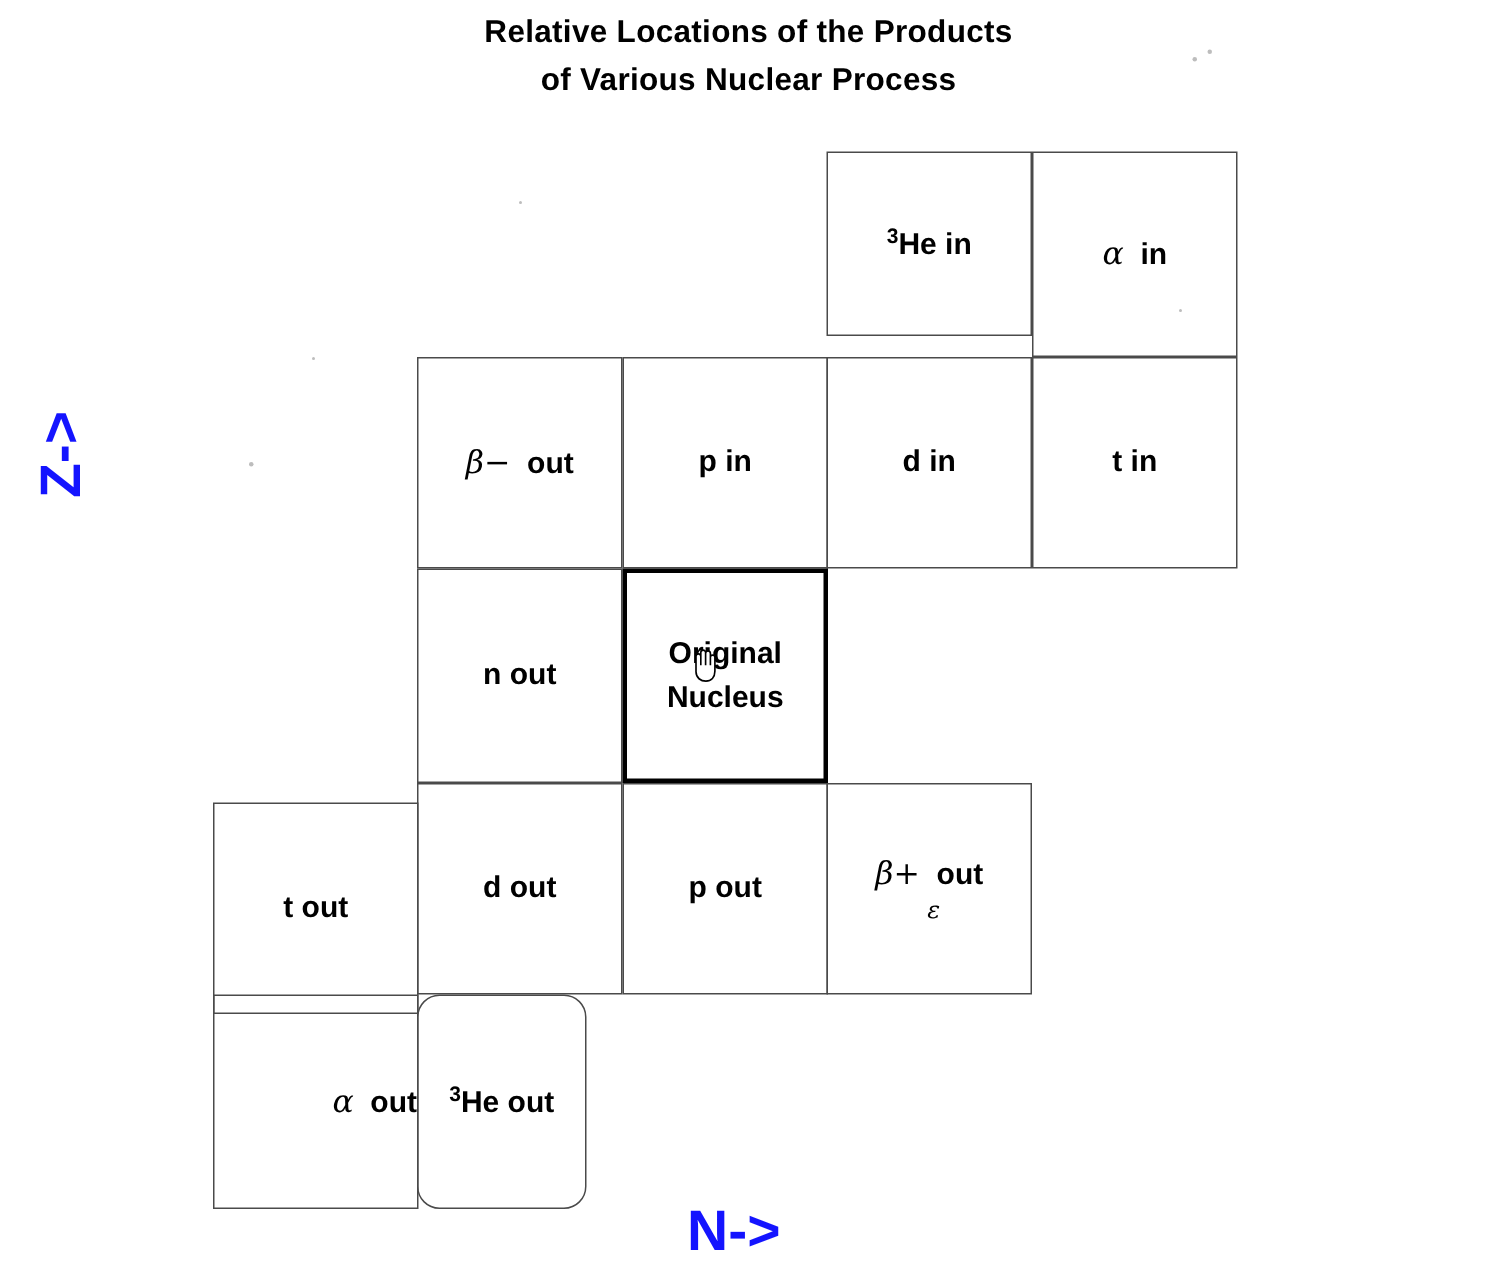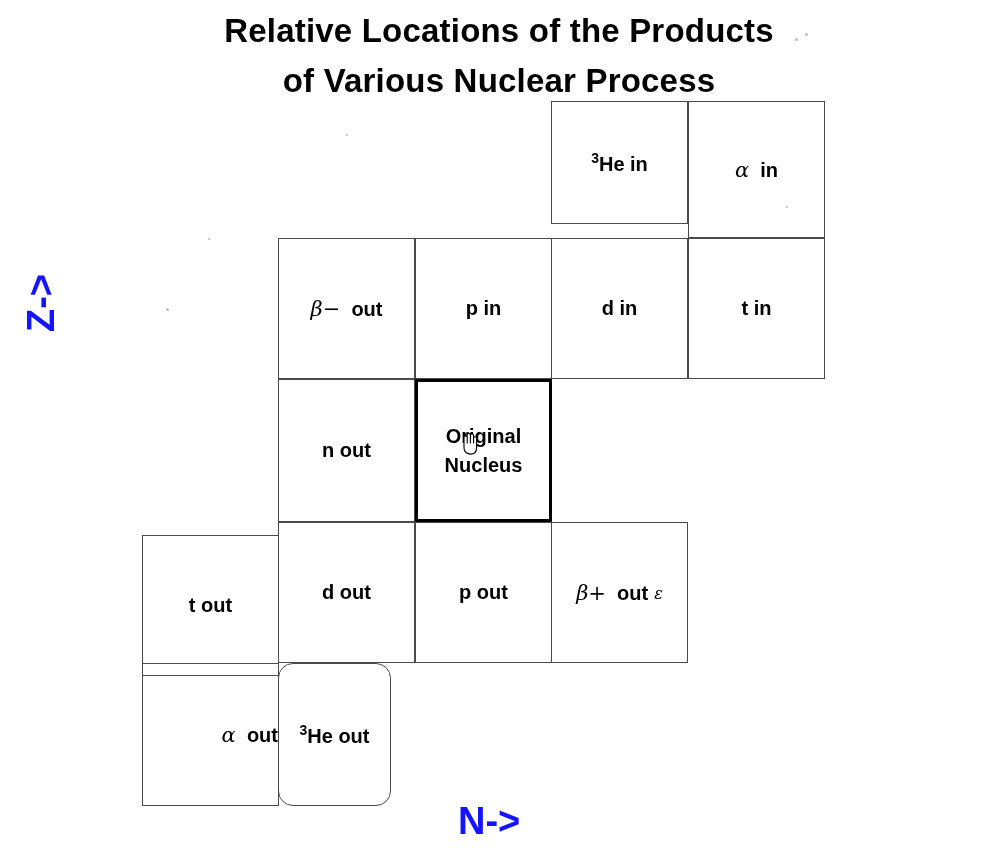--- a/index.html
+++ b/index.html
@@ -14,21 +14,21 @@
     font-family: "Liberation Sans", sans-serif;
     overflow: hidden;
   }
 
   .title {
     position: absolute;
     left: 0;
     top: 6px;
     width: 998px;
     text-align: center;
-    font-size: 33px;
+    font-size: 21px;
     font-weight: bold;
     color: #000;
     line-height: 1.5;
     letter-spacing: 0.2px;
   }
   .title .line2 { display: block; }
 
   .grid {
     position: absolute;
     left: 142px;
@@ -71,21 +71,21 @@
     font-family: "DejaVu Serif", serif;
     font-style: italic;
     font-weight: normal;
     font-size: 16px;
     display: block;
     margin-top: 2px;
     margin-left: 6px;
   }
   .cell .stackwrap {
     display: flex;
-    flex-direction: row;
+    flex-direction: column;
     align-items: center;
   }
 
   .axis-label {
     position: absolute;
     color: #1414ff;
     font-weight: bold;
     font-family: "Liberation Sans", sans-serif;
   }
   #axis-z {

